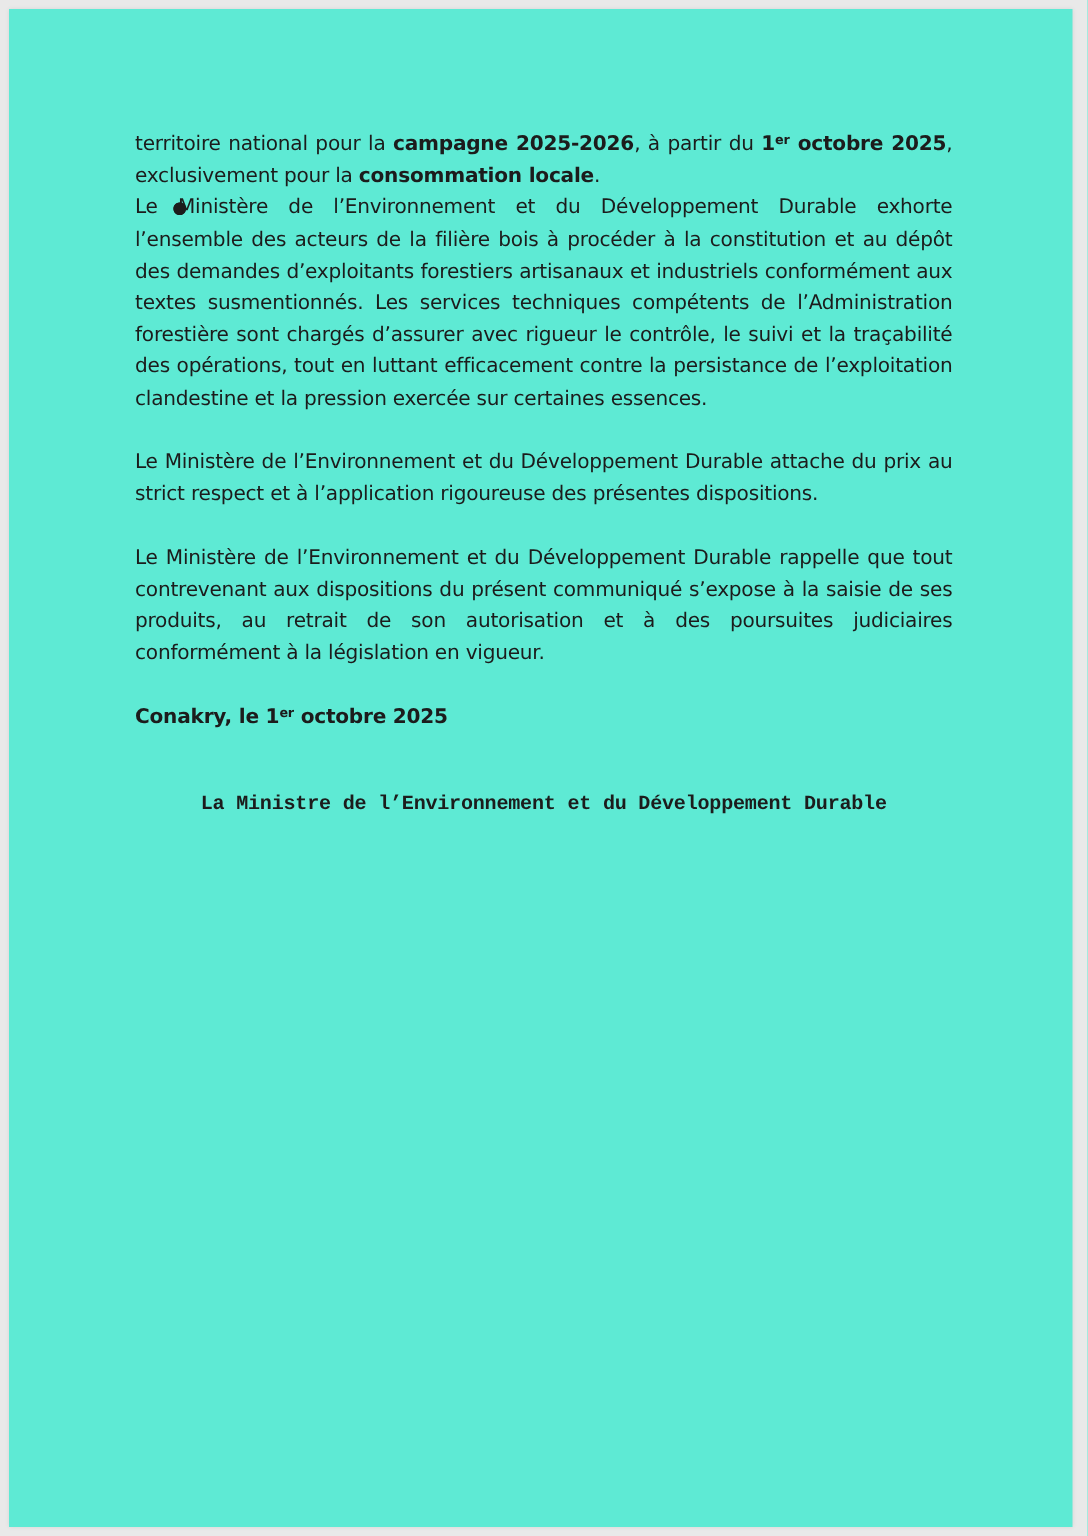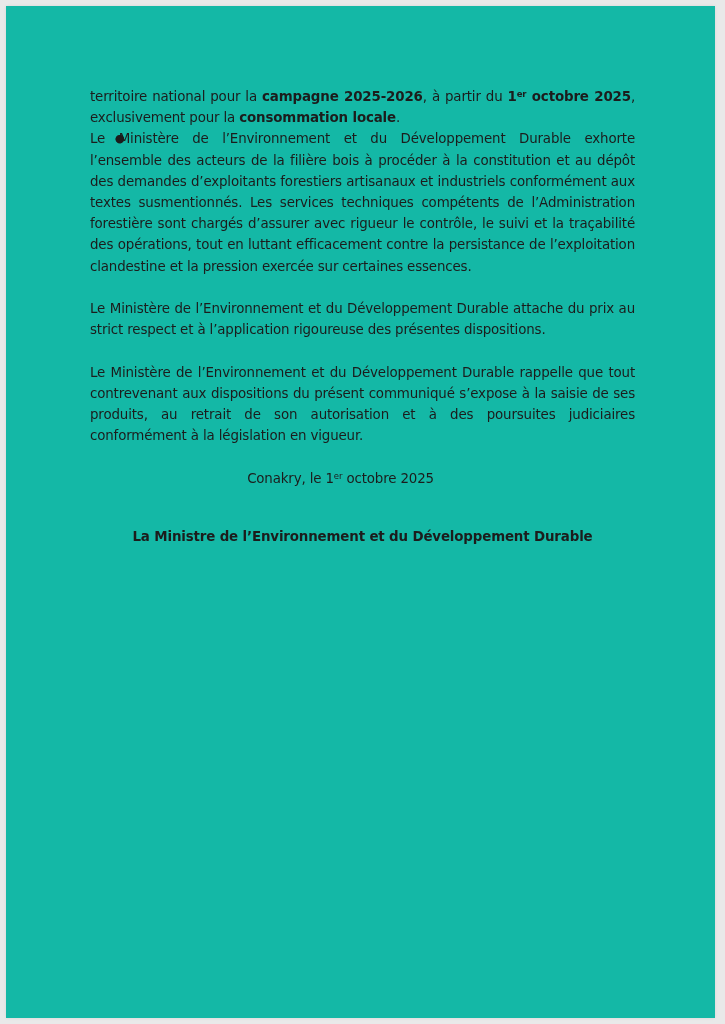--- a/index.html
+++ b/index.html
@@ -13,21 +13,21 @@
     position: relative;
     overflow: hidden;
     font-family: "DejaVu Sans", sans-serif;
   }
   .page {
     position: absolute;
     left: 6px;
     top: 6px;
     width: 709px;
     height: 1012px;
-    background: #14b8a6;
+    background: #5eead4;
     box-shadow: 0 0 3px rgba(0,0,0,0.08);
   }
   .content {
     position: absolute;
     left: 84px;
     top: 80px;
     width: 545px;
     color: #1c1c1c;
     font-size: 13.4px;
     line-height: 21.2px;
@@ -54,30 +54,31 @@
     padding-left: 43px;
     text-align: left;
   }
   ul.bullets li .bullet {
     position: absolute;
     left: 25px;
     top: 0;
     font-size: 11px;
   }
   .date-line {
-    text-align: center;
+    text-align: left;
     padding-right: 44px;
-    font-weight: normal;
+    font-weight: bold;
     margin-top: 6px;
   }
   .signature {
     text-align: center;
     font-weight: bold;
     margin-top: 37px;
     padding-left: 0;
+    font-family: Liberation Mono, monospace;
   }
 </style>
 </head>
 <body>
 
 <div class="page">
   <div class="content">
 
     <p class="para"><span>territoire national pour la </span><b>campagne 2025-2026</b><span>, à partir du </span><b><span>1</span><sup>er</sup><span> octobre 2025</span></b><span>, exclusivement pour la </span><b>consommation locale</b><span>.</span></p>
 

